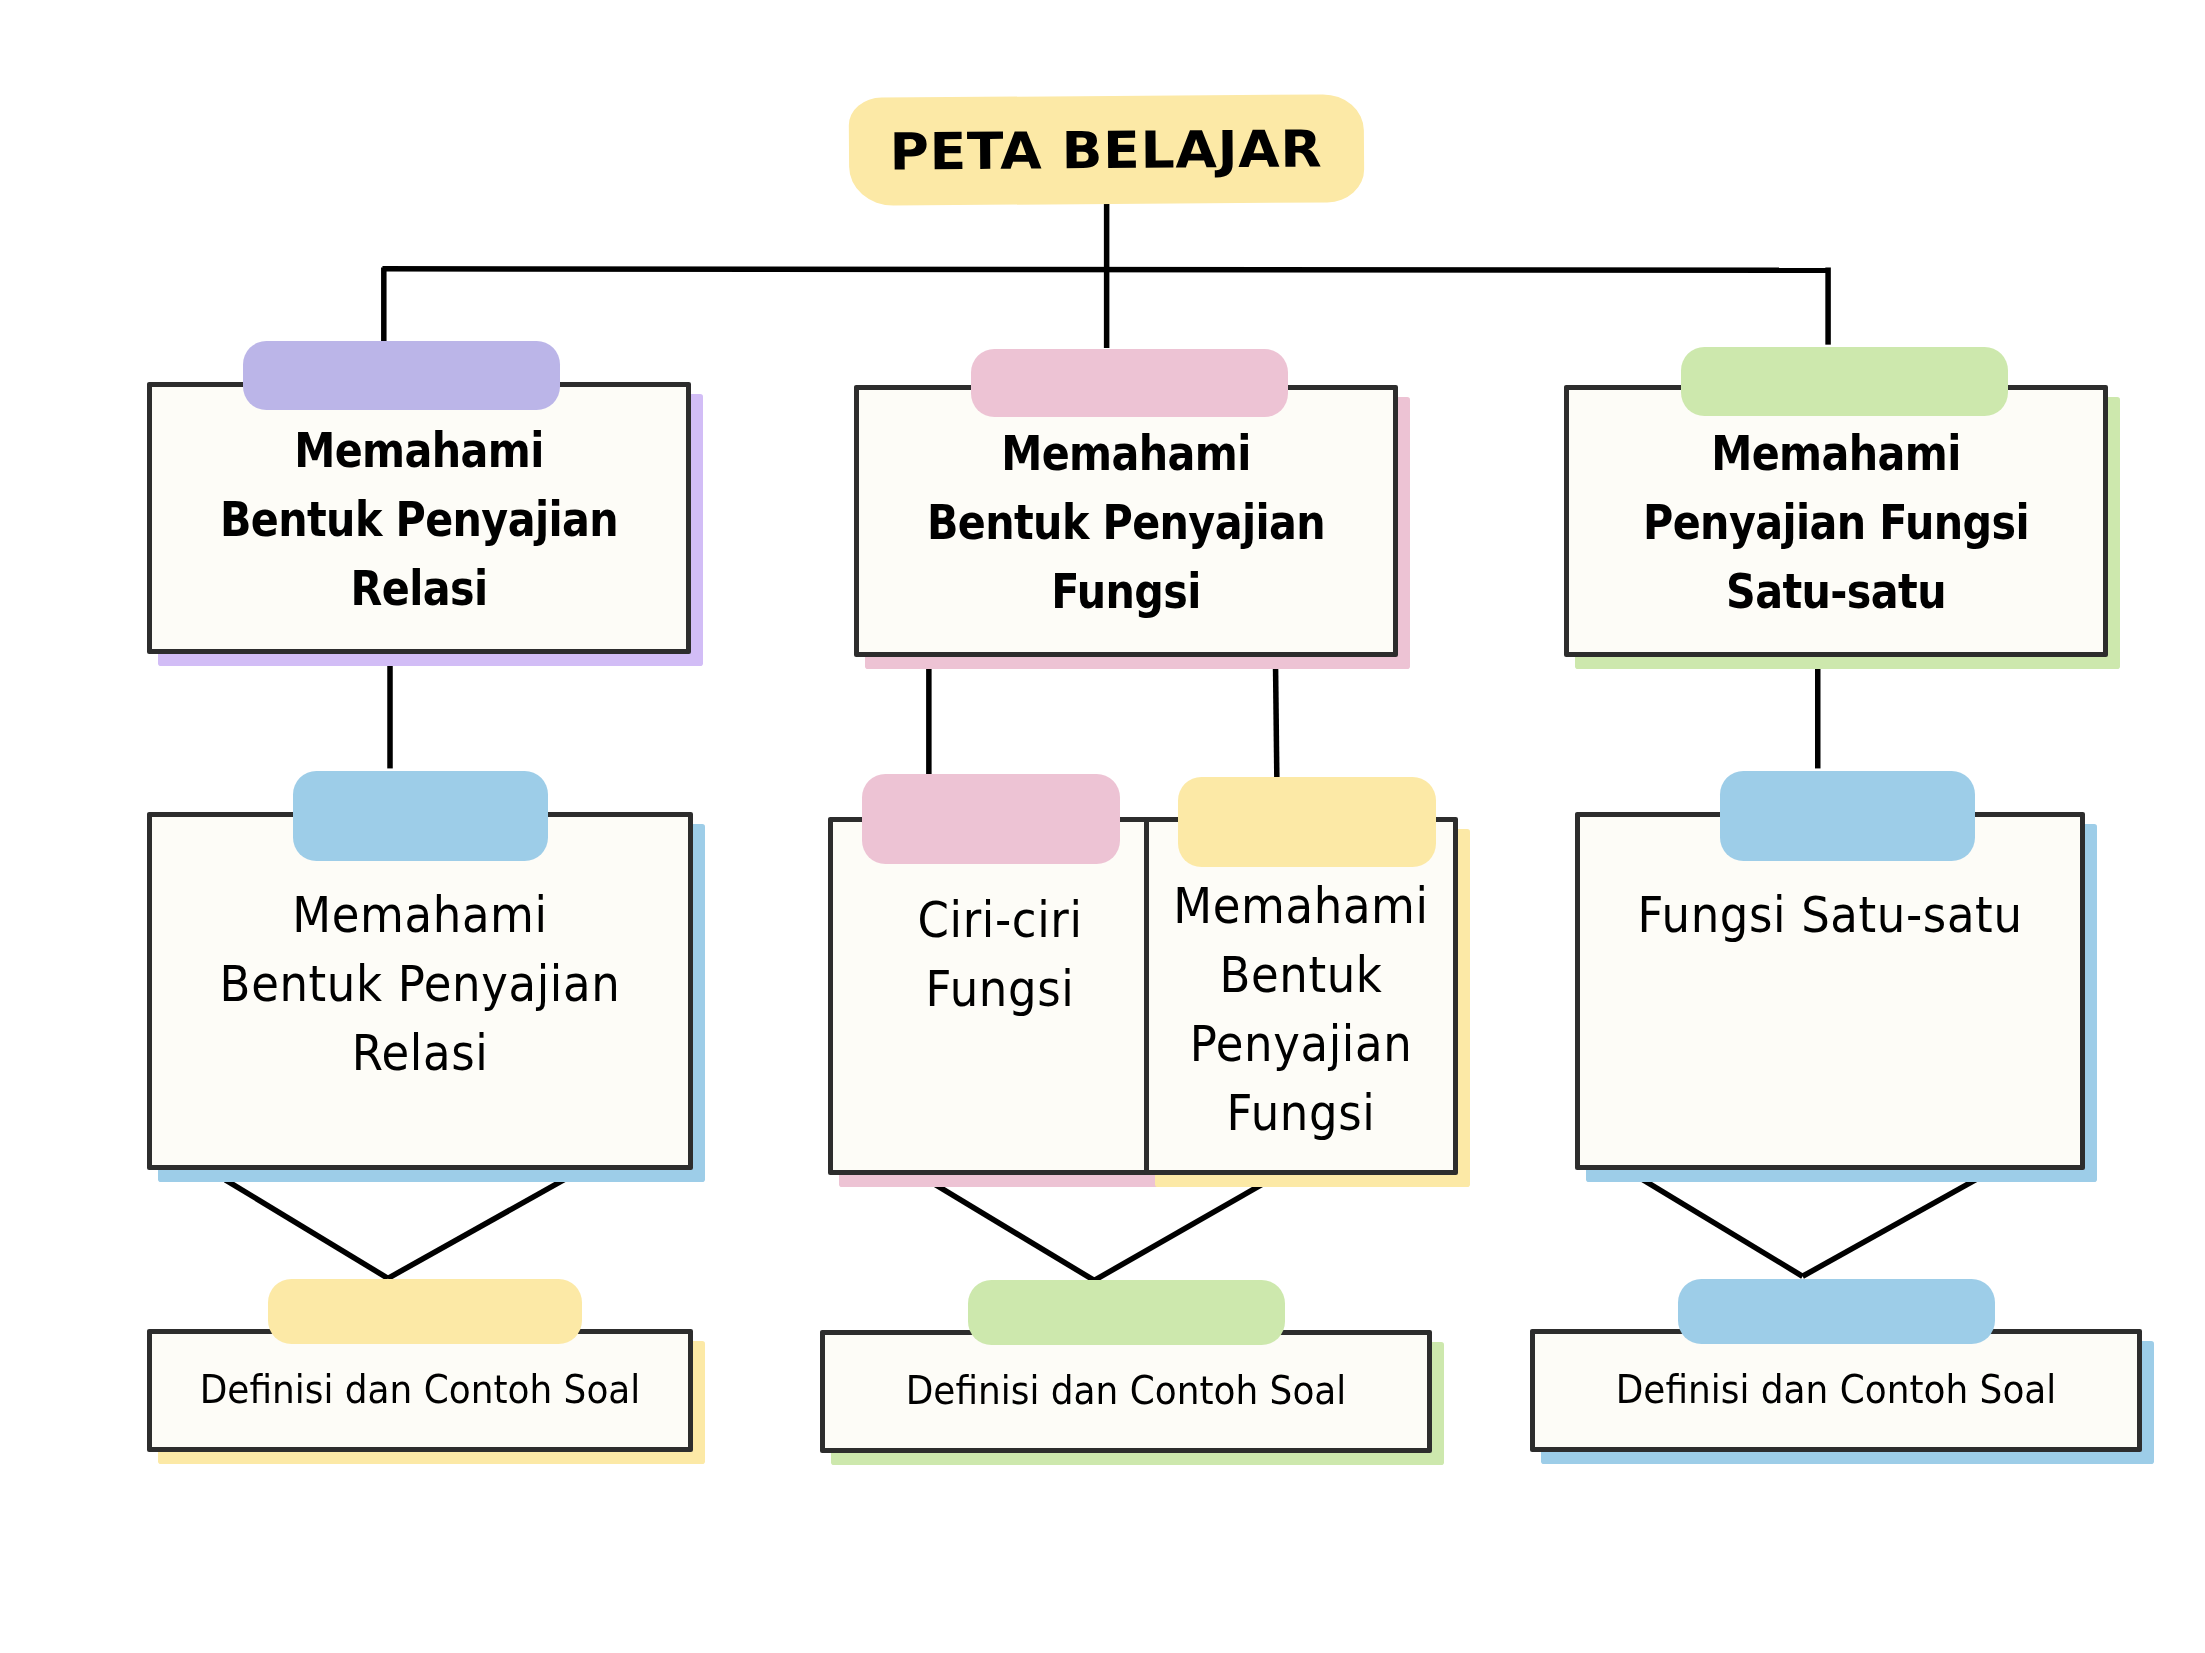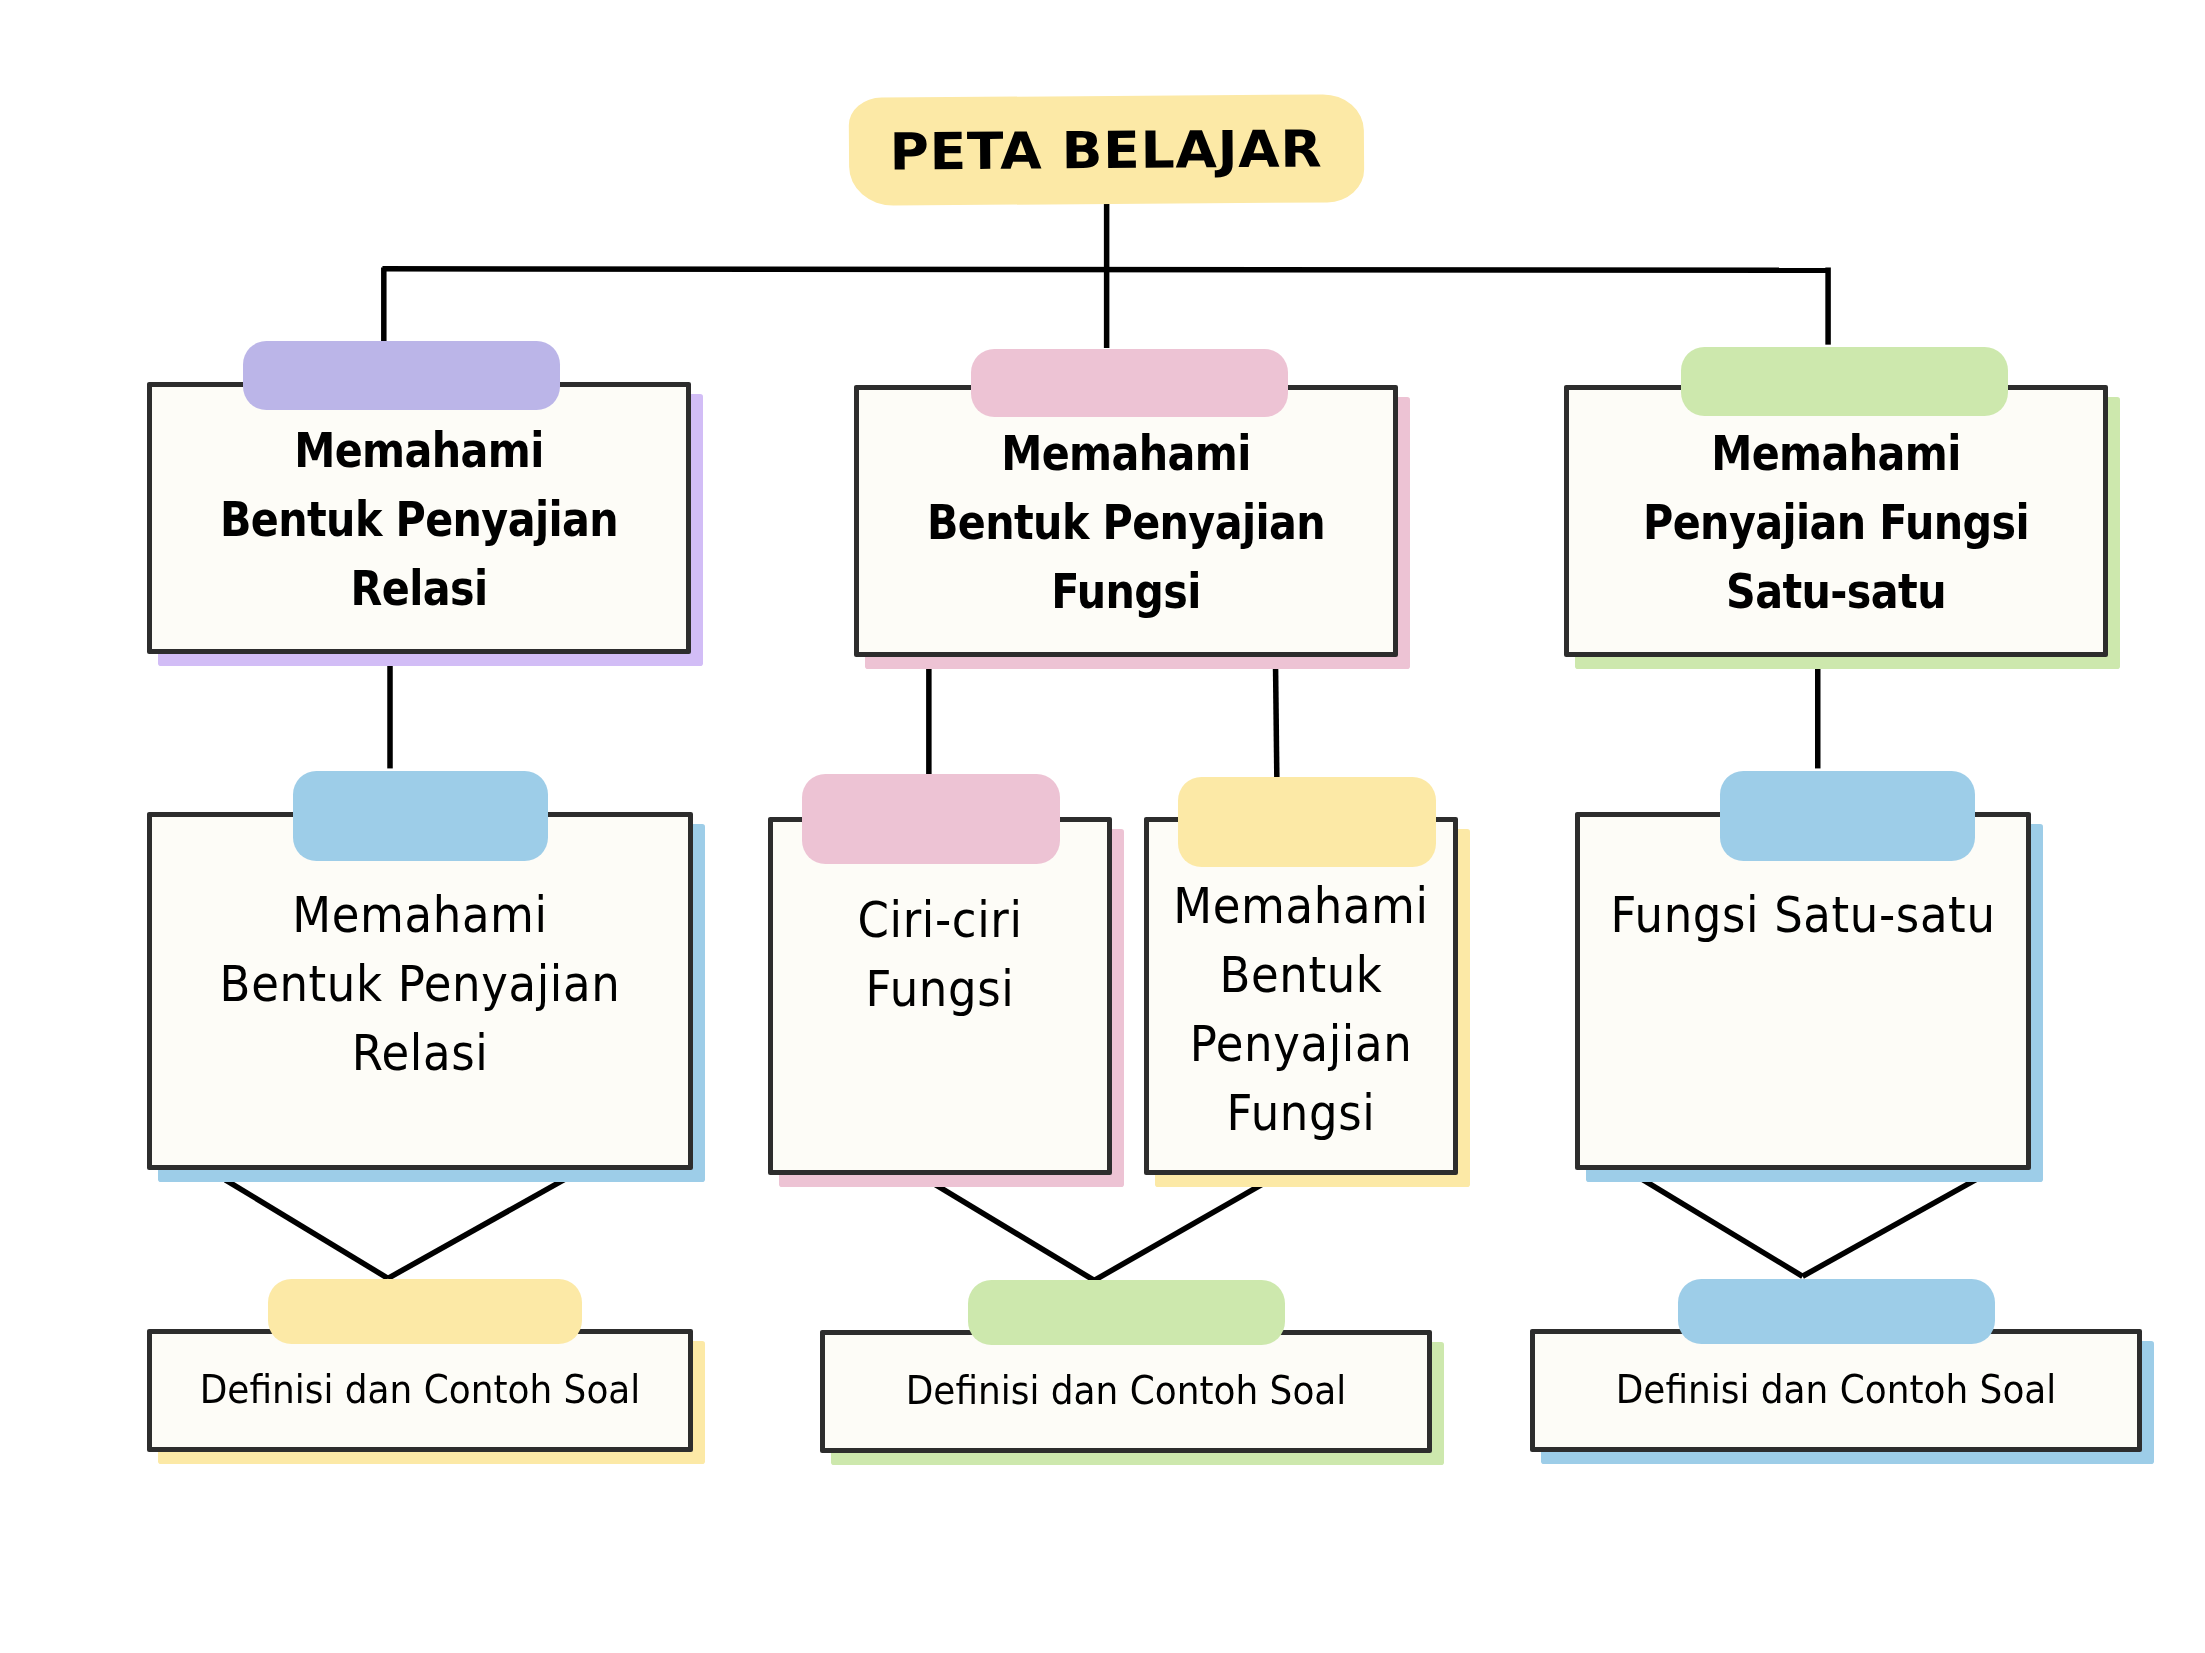--- a/index.html
+++ b/index.html
@@ -90,21 +90,21 @@
   <div class="shadow" style="background:#9dcde8;"></div>
   <div class="box"></div>
   <div class="tape" style="left:146px;top:-41px;width:255px;height:90px;background:#9dcde8;"></div>
   <div class="label light-label" style="top:69px;">
     <div>Memahami</div>
       <div>Bentuk Penyajian</div>
       <div>Relasi</div>
   </div>
 </div>
 
-<div class="card" style="left:744px;top:817px;width:344px;height:358px;">
+<div class="card" style="left:804px;top:817px;width:344px;height:358px;">
   <div class="shadow" style="background:#edc3d4;"></div>
   <div class="box"></div>
   <div class="tape" style="left:34px;top:-43px;width:258px;height:90px;background:#edc3d4;"></div>
   <div class="label light-label" style="top:69px;">
     <div>Ciri-ciri</div>
       <div>Fungsi</div>
   </div>
 </div>
 
 <div class="card" style="left:1120px;top:817px;width:314px;height:358px;">
@@ -112,21 +112,21 @@
   <div class="box"></div>
   <div class="tape" style="left:34px;top:-40px;width:258px;height:90px;background:#fce9a6;"></div>
   <div class="label light-label" style="top:55px;">
     <div>Memahami</div>
       <div>Bentuk</div>
       <div>Penyajian</div>
       <div>Fungsi</div>
   </div>
 </div>
 
-<div class="card" style="left:1551px;top:812px;width:456px;height:358px;">
+<div class="card" style="left:1551px;top:812px;width:510px;height:358px;">
   <div class="shadow" style="background:#9dcde8;"></div>
   <div class="box"></div>
   <div class="tape" style="left:145px;top:-41px;width:255px;height:90px;background:#9dcde8;"></div>
   <div class="label light-label" style="top:69px;">
     <div>Fungsi Satu-satu</div>
   </div>
 </div>
 
 <div class="card" style="left:123px;top:1329px;width:546px;height:123px;">
   <div class="shadow" style="background:#fce9a6;"></div>

